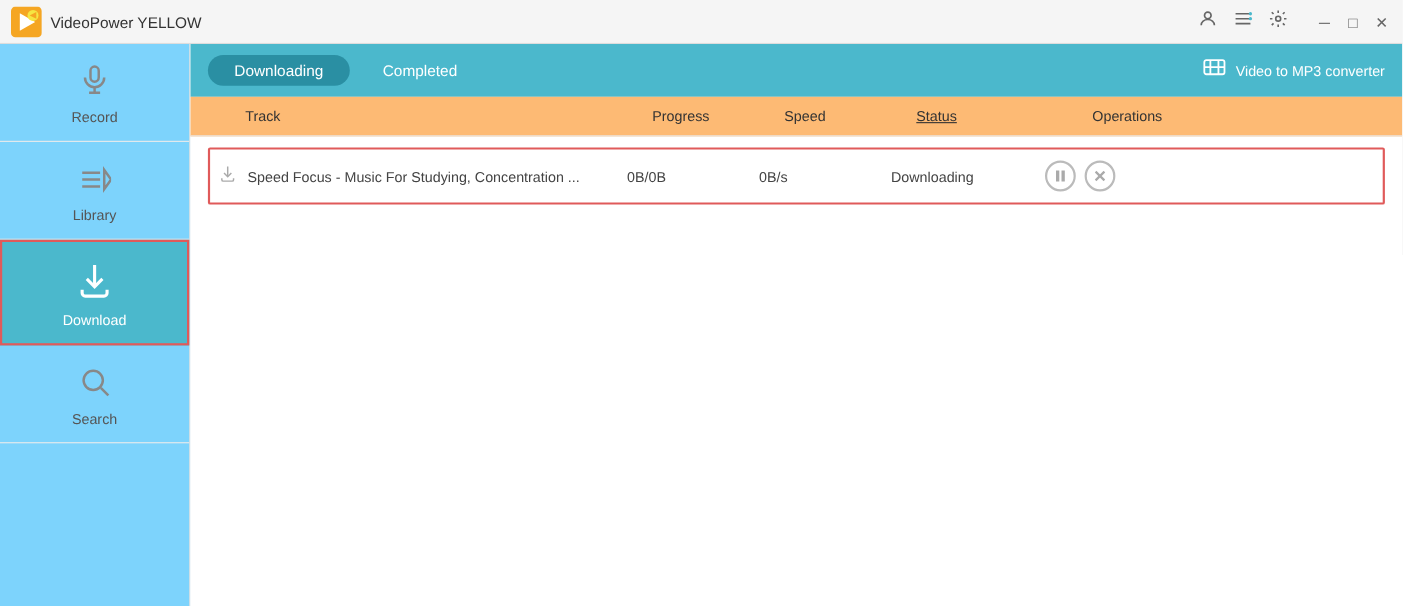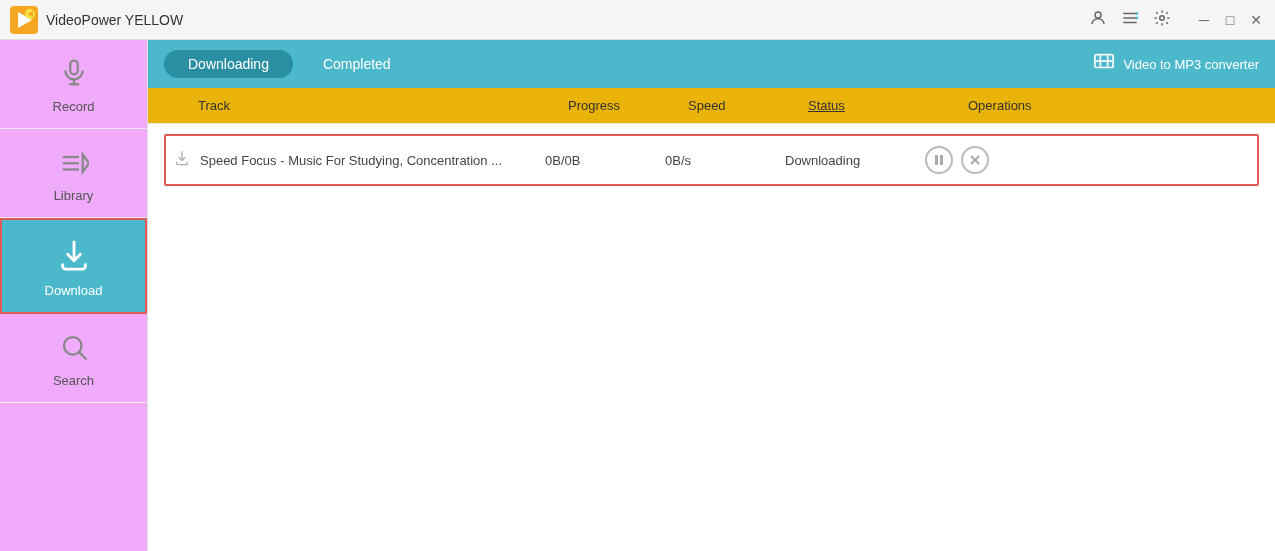--- a/index.html
+++ b/index.html
@@ -67,22 +67,22 @@
 
     
     .main-layout {
       display: flex;
       flex: 1;
       overflow: hidden;
     }
 
     
     .sidebar {
-      width: 148px;
-      background: #f0abfc;
+      width: 173px;
+      background: #7dd3fc;
       border-right: 1px solid #e0e0e0;
       display: flex;
       flex-direction: column;
       align-items: center;
     }
     .sidebar-item {
       width: 100%;
       display: flex;
       flex-direction: column;
       align-items: center;
@@ -164,21 +164,21 @@
     }
     .converter-icon {
       font-size: 18px;
     }
 
     
     .table-header {
       display: flex;
       padding: 10px 16px 10px 50px;
       border-bottom: 1px solid #e8e8e8;
-      background: #eab308;
+      background: #fdba74;
     }
     .col-track { flex: 0 0 370px; font-size: 13px; color: #333; font-weight: 500; }
     .col-progress { flex: 0 0 120px; font-size: 13px; color: #333; font-weight: 400; }
     .col-speed { flex: 0 0 120px; font-size: 13px; color: #333; font-weight: 500; }
     .col-status { flex: 0 0 160px; font-size: 13px; color: #333; font-weight: 500; text-decoration: underline; }
     .col-operations { flex: 1; font-size: 13px; color: #333; font-weight: 500; }
 
     
     .table-body {
       flex: 1;

